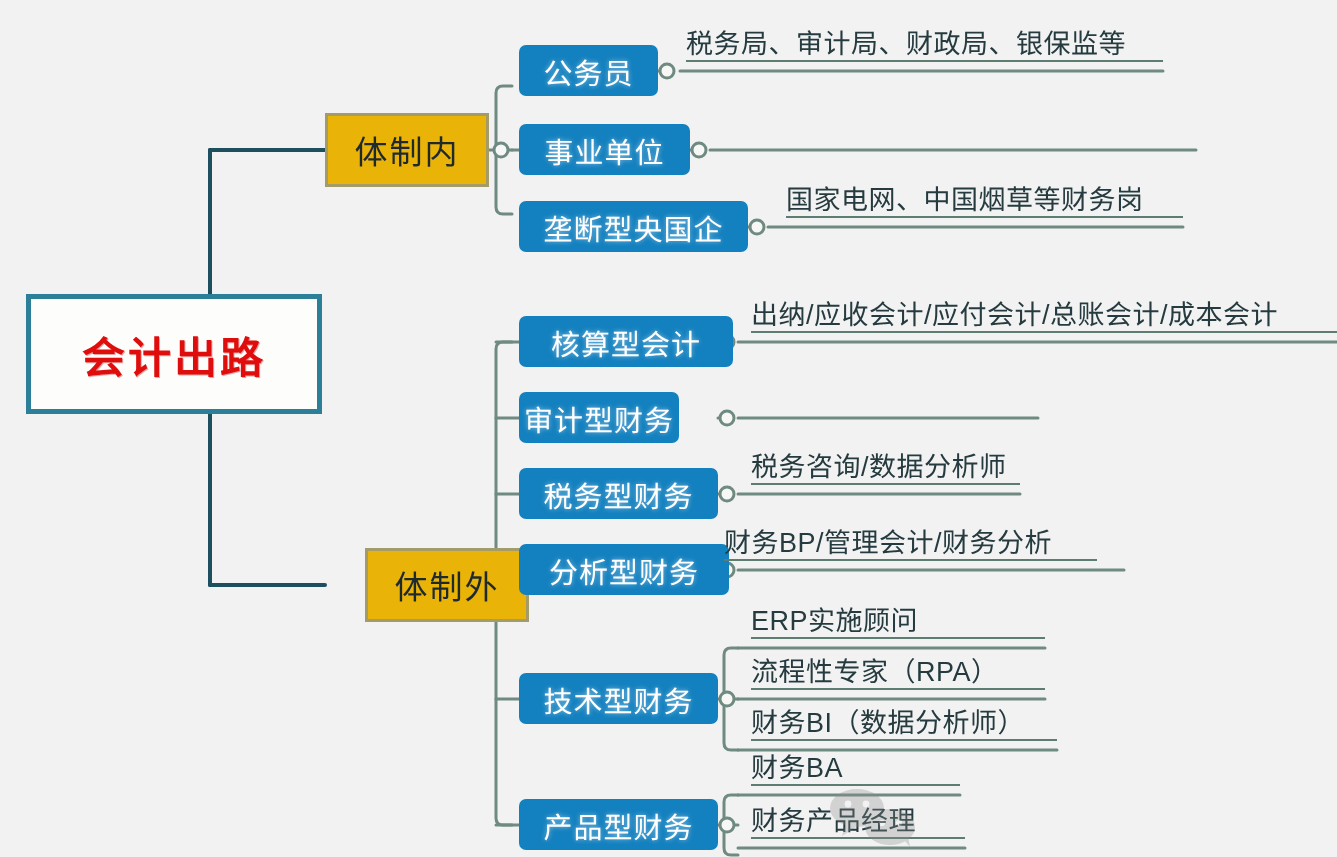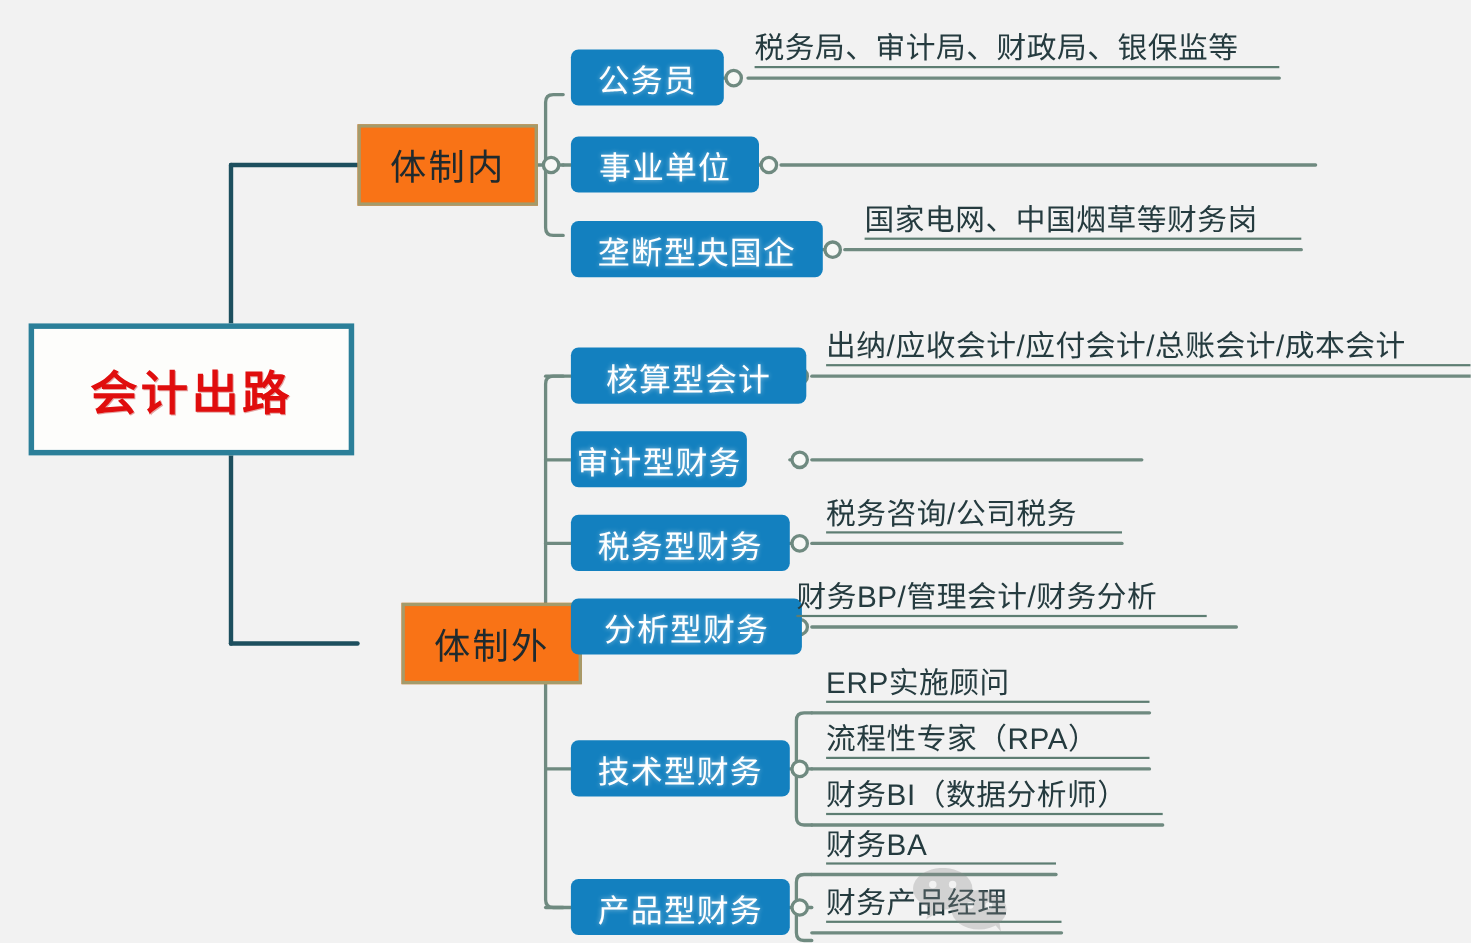--- a/index.html
+++ b/index.html
@@ -22,21 +22,21 @@
     background:#fdfdfb;
     border:5px solid #2b7f99;
     color:#e00d0d;
     font-weight:bold;
     font-size:43px;
     letter-spacing:3px;
     text-shadow:1px 1px 0 rgba(180,0,0,.35);
   }
 
   .mid{
-    background:#f97316;
+    background:#eab308;
     border:3px solid #a49b6b;
     color:#1f2a2e;
     font-size:33px;
     letter-spacing:2px;
   }
   #mid-in{left:325px;top:113px;width:164px;height:74px;}
   #mid-out{left:325px;top:548px;width:164px;height:74px;margin-left:40px;}
 
   .blue{
     background:#1380bf;
@@ -190,21 +190,21 @@
   </div>
 
   <div class="leaf" style="left:686px;top:28px;width:477px;">税务局、审计局、财政局、银保监等</div>
 
 
   <div class="leaf" style="left:786px;top:184px;width:397px;">国家电网、中国烟草等财务岗</div>
 
   <div class="leaf" style="left:751px;top:299px;width:586px;">出纳/应收会计/应付会计/总账会计/成本会计</div>
 
 
-  <div class="leaf" style="left:751px;top:451px;width:269px;">税务咨询/公司税务</div>
+  <div class="leaf" style="left:751px;top:451px;width:269px;">税务咨询/数据分析师</div>
 
   <div class="leaf" style="left:724px;top:527px;width:373px;">财务BP/管理会计/财务分析</div>
 
   <div class="leaf" style="left:751px;top:605px;width:294px;">ERP实施顾问</div>
   <div class="leaf" style="left:751px;top:656px;width:294px;">流程性专家（RPA）</div>
   <div class="leaf" style="left:751px;top:707px;width:306px;">财务BI（数据分析师）</div>
 
   <div class="leaf" style="left:751px;top:752px;width:209px;">财务BA</div>
   <div class="leaf" style="left:751px;top:805px;width:214px;">财务产品经理</div>
 

